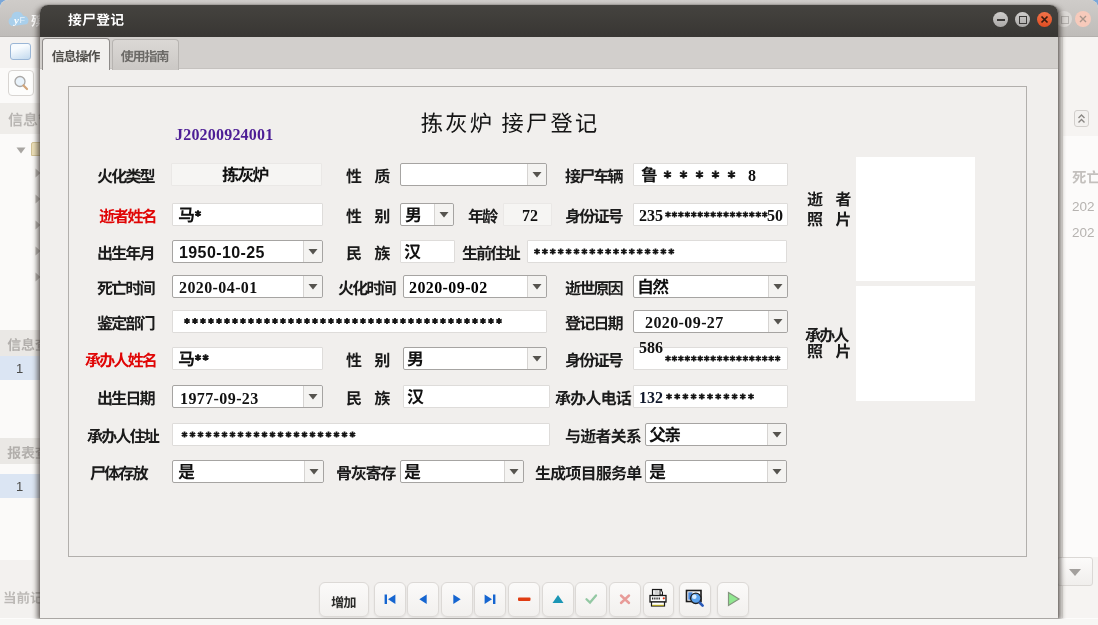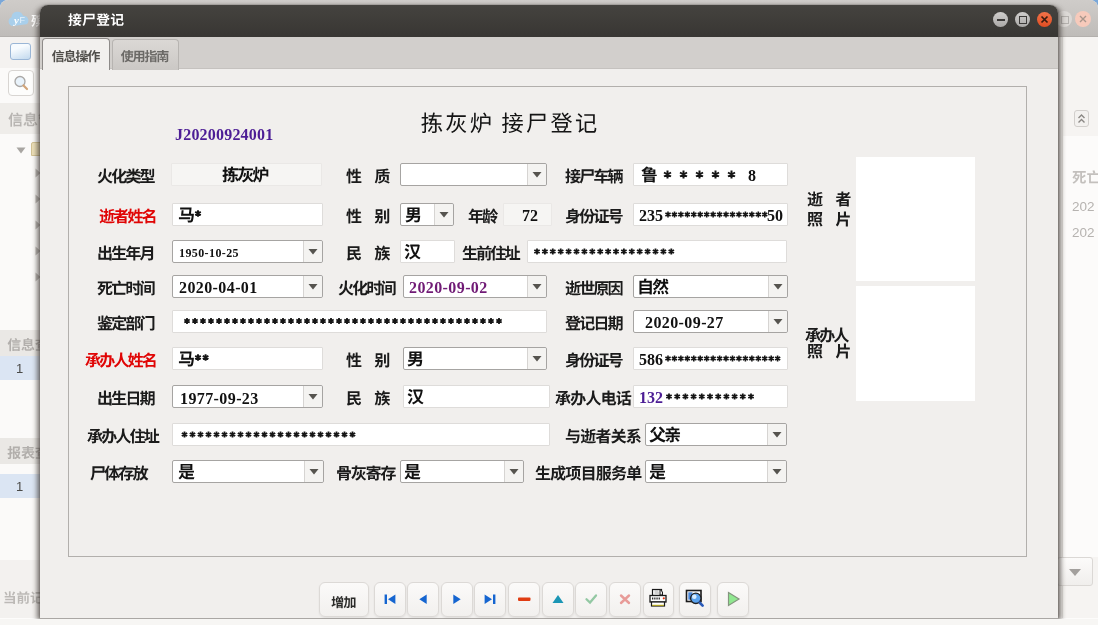--- a/index.html
+++ b/index.html
@@ -233,21 +233,21 @@
 <svg style="position:absolute;left:0;top:0;overflow:visible;z-index:12" width="1" height="1">
     <path d="M668.0 211.5L668.0 217.5M665.4 213.0L670.6 216.0M665.4 216.0L670.6 213.0M674.5 211.5L674.5 217.5M671.9 213.0L677.0 216.0M671.9 216.0L677.0 213.0M680.9 211.5L680.9 217.5M678.3 213.0L683.5 216.0M678.3 216.0L683.5 213.0M687.4 211.5L687.4 217.5M684.8 213.0L689.9 216.0M684.8 216.0L689.9 213.0M693.8 211.5L693.8 217.5M691.2 213.0L696.4 216.0M691.2 216.0L696.4 213.0M700.2 211.5L700.2 217.5M697.7 213.0L702.8 216.0M697.7 216.0L702.8 213.0M706.7 211.5L706.7 217.5M704.1 213.0L709.3 216.0M704.1 216.0L709.3 213.0M713.1 211.5L713.1 217.5M710.6 213.0L715.7 216.0M710.6 216.0L715.7 213.0M719.6 211.5L719.6 217.5M717.0 213.0L722.2 216.0M717.0 216.0L722.2 213.0M726.0 211.5L726.0 217.5M723.5 213.0L728.6 216.0M723.5 216.0L728.6 213.0M732.5 211.5L732.5 217.5M729.9 213.0L735.1 216.0M729.9 216.0L735.1 213.0M739.0 211.5L739.0 217.5M736.4 213.0L741.5 216.0M736.4 216.0L741.5 213.0M745.4 211.5L745.4 217.5M742.8 213.0L748.0 216.0M742.8 216.0L748.0 213.0M751.9 211.5L751.9 217.5M749.3 213.0L754.4 216.0M749.3 216.0L754.4 213.0M758.3 211.5L758.3 217.5M755.7 213.0L760.9 216.0M755.7 216.0L760.9 213.0M764.8 211.5L764.8 217.5M762.2 213.0L767.3 216.0M762.2 216.0L767.3 213.0" stroke="#151515" stroke-width="1.6" stroke-linecap="butt" fill="none"></path>
   </svg>
 <div style="position:absolute;left:767px;top:208px;font-family:'Liberation Serif',serif;font-weight:700;font-size:16px;line-height:16px;color:#111;letter-spacing:0.0px;white-space:pre;z-index:12">50</div>
 <div style="position:absolute;left:172px;top:240px;width:151px;height:23px;background:#fff;border:1px solid #a6a4a2;border-radius:2px;box-sizing:border-box;z-index:11">
     <div style="position:absolute;right:0;top:0;width:18px;height:21px;background:#f4f3f1;border-left:1px solid #d6d4d2;border-radius:0 2px 2px 0"></div>
     <svg style="position:absolute;right:0;top:0" width="18" height="21">
       <path d="M4.5 7.9 L13.5 7.9 L9 13.4 Z" fill="#56544f"></path>
     </svg>
   </div>
-<div style="position:absolute;left:179px;top:245px;font-family:Liberation Serif, serif;font-weight:700;font-size:12px;line-height:16px;color:#111;letter-spacing:0.4px;white-space:pre;z-index:12">1950-10-25</div>
+<div style="position:absolute;left:179px;top:245px;font-family:Liberation Sans, sans-serif;font-weight:700;font-size:16px;line-height:16px;color:#111;letter-spacing:0.4px;white-space:pre;z-index:12">1950-10-25</div>
 <div style="position:absolute;left:400px;top:240px;width:55px;height:23px;background:#fff;border:1px solid #dedcda;border-radius:1px;box-sizing:border-box;z-index:11"></div>
 <svg style="position:absolute;left:404.0px;top:241.0px;overflow:visible;z-index:12" width="15" height="22" viewBox="0 -17.00 15 22.10">
     <path d="M1.4 -12.6C2.5 -12.1 3.9 -11.3 4.6 -10.7L5.7 -12.3C5.0 -12.9 3.6 -13.7 2.5 -14.1ZM0.6 -8.0C1.7 -7.5 3.2 -6.7 3.8 -6.2L4.9 -7.9C4.1 -8.4 2.7 -9.2 1.6 -9.6ZM1.0 -0.1 2.7 1.3C3.7 -0.3 4.7 -2.3 5.6 -4.1L4.2 -5.4C3.2 -3.5 1.9 -1.3 1.0 -0.1ZM6.2 -13.4V-11.4H7.5L6.6 -11.2C7.4 -8.1 8.4 -5.4 9.8 -3.3C8.5 -1.9 6.9 -0.9 5.0 -0.2C5.4 0.2 5.9 1.0 6.2 1.5C8.0 0.7 9.7 -0.3 11.1 -1.7C12.2 -0.4 13.6 0.7 15.3 1.4C15.6 1.0 16.2 0.2 16.6 -0.2C14.9 -0.9 13.5 -2.0 12.4 -3.2C14.1 -5.6 15.3 -8.8 15.8 -13.0L14.5 -13.4L14.2 -13.4ZM8.6 -11.4H13.7C13.2 -8.8 12.3 -6.6 11.2 -4.9C10.0 -6.8 9.1 -9.0 8.6 -11.4Z" fill="#111"></path>
   </svg>
 <div style="position:absolute;left:527px;top:240px;width:260px;height:23px;background:#fff;border:1px solid #dedcda;border-radius:1px;box-sizing:border-box;z-index:11"></div>
 <svg style="position:absolute;left:0;top:0;overflow:visible;z-index:12" width="1" height="1">
     <path d="M537.0 248.4L537.0 254.6M534.3 249.9L539.7 253.1M534.3 253.1L539.7 249.9M544.9 248.4L544.9 254.6M542.2 249.9L547.6 253.1M542.2 253.1L547.6 249.9M552.8 248.4L552.8 254.6M550.1 249.9L555.5 253.1M550.1 253.1L555.5 249.9M560.7 248.4L560.7 254.6M558.0 249.9L563.4 253.1M558.0 253.1L563.4 249.9M568.6 248.4L568.6 254.6M565.9 249.9L571.3 253.1M565.9 253.1L571.3 249.9M576.5 248.4L576.5 254.6M573.8 249.9L579.2 253.1M573.8 253.1L579.2 249.9M584.4 248.4L584.4 254.6M581.7 249.9L587.1 253.1M581.7 253.1L587.1 249.9M592.3 248.4L592.3 254.6M589.6 249.9L595.0 253.1M589.6 253.1L595.0 249.9M600.2 248.4L600.2 254.6M597.5 249.9L602.9 253.1M597.5 253.1L602.9 249.9M608.1 248.4L608.1 254.6M605.4 249.9L610.8 253.1M605.4 253.1L610.8 249.9M616.0 248.4L616.0 254.6M613.3 249.9L618.7 253.1M613.3 253.1L618.7 249.9M623.9 248.4L623.9 254.6M621.2 249.9L626.6 253.1M621.2 253.1L626.6 249.9M631.8 248.4L631.8 254.6M629.1 249.9L634.5 253.1M629.1 253.1L634.5 249.9M639.7 248.4L639.7 254.6M637.0 249.9L642.4 253.1M637.0 253.1L642.4 249.9M647.6 248.4L647.6 254.6M644.9 249.9L650.3 253.1M644.9 253.1L650.3 249.9M655.5 248.4L655.5 254.6M652.8 249.9L658.2 253.1M652.8 253.1L658.2 249.9M663.4 248.4L663.4 254.6M660.7 249.9L666.1 253.1M660.7 253.1L666.1 249.9M671.3 248.4L671.3 254.6M668.6 249.9L674.0 253.1M668.6 253.1L674.0 249.9" stroke="#151515" stroke-width="1.8" stroke-linecap="butt" fill="none"></path>
   </svg>
 <div style="position:absolute;left:172px;top:274.5px;width:151px;height:23px;background:#fff;border:1px solid #a6a4a2;border-radius:2px;box-sizing:border-box;z-index:11">
     <div style="position:absolute;right:0;top:0;width:18px;height:21px;background:#f4f3f1;border-left:1px solid #d6d4d2;border-radius:0 2px 2px 0"></div>
@@ -255,21 +255,21 @@
       <path d="M4.5 7.9 L13.5 7.9 L9 13.4 Z" fill="#56544f"></path>
     </svg>
   </div>
 <div style="position:absolute;left:179px;top:280.0px;font-family:'Liberation Serif',serif;font-weight:700;font-size:16px;line-height:16px;color:#111;letter-spacing:0.4px;white-space:pre;z-index:12">2020-04-01</div>
 <div style="position:absolute;left:403px;top:274.5px;width:144px;height:23px;background:#fff;border:1px solid #a6a4a2;border-radius:2px;box-sizing:border-box;z-index:11">
     <div style="position:absolute;right:0;top:0;width:18px;height:21px;background:#f4f3f1;border-left:1px solid #d6d4d2;border-radius:0 2px 2px 0"></div>
     <svg style="position:absolute;right:0;top:0" width="18" height="21">
       <path d="M4.5 7.9 L13.5 7.9 L9 13.4 Z" fill="#56544f"></path>
     </svg>
   </div>
-<div style="position:absolute;left:409px;top:280.0px;font-family:'Liberation Serif',serif;font-weight:700;font-size:16px;line-height:16px;color:#701a75;letter-spacing:0.4px;white-space:pre;z-index:12">2020-09-02</div>
+<div style="position:absolute;left:409px;top:280.0px;font-family:'Liberation Serif',serif;font-weight:700;font-size:16px;line-height:16px;color:#000000;letter-spacing:0.4px;white-space:pre;z-index:12">2020-09-02</div>
 <div style="position:absolute;left:633px;top:274.5px;width:155px;height:23px;background:#fff;border:1px solid #a6a4a2;border-radius:2px;box-sizing:border-box;z-index:11">
     <div style="position:absolute;right:0;top:0;width:18px;height:21px;background:#f4f3f1;border-left:1px solid #d6d4d2;border-radius:0 2px 2px 0"></div>
     <svg style="position:absolute;right:0;top:0" width="18" height="21">
       <path d="M4.5 7.9 L13.5 7.9 L9 13.4 Z" fill="#56544f"></path>
     </svg>
   </div>
 <svg style="position:absolute;left:637.0px;top:275.5px;overflow:visible;z-index:12" width="30" height="22" viewBox="0 -17.00 30 22.10">
     <path d="M4.5 -6.6H12.6V-4.9H4.5ZM4.5 -8.5V-10.3H12.6V-8.5ZM4.5 -3.0H12.6V-1.2H4.5ZM7.3 -14.5C7.2 -13.8 7.0 -13.0 6.8 -12.2H2.4V1.5H4.5V0.6H12.6V1.5H14.8V-12.2H8.9C9.2 -12.8 9.5 -13.5 9.7 -14.2Z M28.2 -13.4C28.8 -12.8 29.5 -11.7 29.8 -11.1L31.3 -12.0C31.0 -12.7 30.3 -13.6 29.7 -14.2ZM20.7 -1.9C20.9 -0.8 21.1 0.6 21.1 1.4L23.1 1.1C23.1 0.3 22.9 -1.1 22.6 -2.1ZM24.2 -1.9C24.6 -0.9 25.0 0.5 25.1 1.3L27.1 0.9C27.0 0.1 26.5 -1.2 26.1 -2.2ZM27.7 -2.0C28.4 -0.9 29.3 0.6 29.7 1.6L31.6 0.7C31.2 -0.2 30.3 -1.7 29.5 -2.7ZM17.8 -2.6C17.2 -1.4 16.4 -0.0 15.7 0.8L17.6 1.6C18.3 0.6 19.1 -0.8 19.7 -2.1ZM26.2 -14.2V-11.1H24.1C24.3 -11.6 24.4 -12.1 24.5 -12.6L23.2 -13.1L22.9 -13.0H20.8L21.3 -14.1L19.3 -14.6C18.7 -12.6 17.3 -10.2 15.6 -8.7C16.0 -8.4 16.6 -7.8 16.9 -7.4C18.1 -8.5 19.2 -9.9 20.0 -11.4H22.2C22.1 -10.9 21.9 -10.4 21.7 -10.0C21.3 -10.3 20.7 -10.6 20.2 -10.8L19.3 -9.6C19.9 -9.4 20.5 -9.0 21.1 -8.6C20.9 -8.2 20.6 -7.9 20.4 -7.6C19.9 -8.0 19.3 -8.3 18.8 -8.6L17.7 -7.6C18.2 -7.2 18.8 -6.8 19.3 -6.4C18.4 -5.5 17.3 -4.8 16.0 -4.3C16.5 -4.0 17.2 -3.2 17.5 -2.8C20.4 -4.0 22.7 -6.5 23.9 -10.4V-9.2H26.1C25.8 -7.3 24.8 -5.4 21.9 -3.9C22.4 -3.5 23.0 -2.9 23.3 -2.4C25.4 -3.5 26.6 -4.9 27.3 -6.4C28.0 -4.8 28.9 -3.5 30.3 -2.7C30.6 -3.2 31.2 -4.0 31.6 -4.4C29.9 -5.3 28.8 -7.0 28.2 -9.2H31.3V-11.1H28.1V-14.2Z" fill="#111"></path>
   </svg>
 <div style="position:absolute;left:172px;top:309.5px;width:375px;height:23px;background:#fff;border:1px solid #dedcda;border-radius:1px;box-sizing:border-box;z-index:11"></div>
@@ -293,37 +293,37 @@
 <div style="position:absolute;left:403px;top:347px;width:144px;height:23px;background:#fff;border:1px solid #a6a4a2;border-radius:2px;box-sizing:border-box;z-index:11">
     <div style="position:absolute;right:0;top:0;width:18px;height:21px;background:#f4f3f1;border-left:1px solid #d6d4d2;border-radius:0 2px 2px 0"></div>
     <svg style="position:absolute;right:0;top:0" width="18" height="21">
       <path d="M4.5 7.9 L13.5 7.9 L9 13.4 Z" fill="#56544f"></path>
     </svg>
   </div>
 <svg style="position:absolute;left:407.0px;top:348.0px;overflow:visible;z-index:12" width="15" height="22" viewBox="0 -17.00 15 22.10">
     <path d="M4.4 -9.2H7.4V-8.0H4.4ZM9.5 -9.2H12.5V-8.0H9.5ZM4.4 -11.9H7.4V-10.8H4.4ZM9.5 -11.9H12.5V-10.8H9.5ZM1.2 -5.1V-3.3H6.2C5.4 -1.9 3.8 -0.9 0.5 -0.3C0.9 0.2 1.4 1.0 1.5 1.5C5.8 0.6 7.7 -1.1 8.5 -3.3H13.0C12.8 -1.6 12.6 -0.7 12.2 -0.5C12.1 -0.3 11.8 -0.3 11.5 -0.3C11.1 -0.3 9.9 -0.3 8.9 -0.4C9.3 0.1 9.5 0.9 9.6 1.4C10.6 1.5 11.7 1.5 12.3 1.4C13.0 1.4 13.5 1.2 14.0 0.8C14.6 0.2 14.9 -1.2 15.2 -4.3C15.2 -4.6 15.2 -5.1 15.2 -5.1H9.0C9.1 -5.5 9.1 -5.9 9.2 -6.3H14.6V-13.6H2.3V-6.3H7.1C7.0 -5.9 6.9 -5.5 6.9 -5.1Z" fill="#111"></path>
   </svg>
 <div style="position:absolute;left:633px;top:347px;width:155px;height:23px;background:#fff;border:1px solid #dedcda;border-radius:1px;box-sizing:border-box;z-index:11"></div>
-<div style="position:absolute;left:639px;top:352px;font-family:'Liberation Serif',serif;font-weight:700;font-size:16px;line-height:16px;color:#111;letter-spacing:0.0px;white-space:pre;z-index:12">586</div>
+<div style="position:absolute;left:639px;top:340px;font-family:'Liberation Serif',serif;font-weight:700;font-size:16px;line-height:16px;color:#111;letter-spacing:0.0px;white-space:pre;z-index:12">586</div>
 <svg style="position:absolute;left:0;top:0;overflow:visible;z-index:12" width="1" height="1">
     <path d="M668.0 355.5L668.0 361.5M665.4 357.0L670.6 360.0M665.4 360.0L670.6 357.0M674.5 355.5L674.5 361.5M671.9 357.0L677.0 360.0M671.9 360.0L677.0 357.0M680.9 355.5L680.9 361.5M678.3 357.0L683.5 360.0M678.3 360.0L683.5 357.0M687.4 355.5L687.4 361.5M684.8 357.0L689.9 360.0M684.8 360.0L689.9 357.0M693.8 355.5L693.8 361.5M691.2 357.0L696.4 360.0M691.2 360.0L696.4 357.0M700.2 355.5L700.2 361.5M697.7 357.0L702.8 360.0M697.7 360.0L702.8 357.0M706.7 355.5L706.7 361.5M704.1 357.0L709.3 360.0M704.1 360.0L709.3 357.0M713.1 355.5L713.1 361.5M710.6 357.0L715.7 360.0M710.6 360.0L715.7 357.0M719.6 355.5L719.6 361.5M717.0 357.0L722.2 360.0M717.0 360.0L722.2 357.0M726.0 355.5L726.0 361.5M723.5 357.0L728.6 360.0M723.5 360.0L728.6 357.0M732.5 355.5L732.5 361.5M729.9 357.0L735.1 360.0M729.9 360.0L735.1 357.0M739.0 355.5L739.0 361.5M736.4 357.0L741.5 360.0M736.4 360.0L741.5 357.0M745.4 355.5L745.4 361.5M742.8 357.0L748.0 360.0M742.8 360.0L748.0 357.0M751.9 355.5L751.9 361.5M749.3 357.0L754.4 360.0M749.3 360.0L754.4 357.0M758.3 355.5L758.3 361.5M755.7 357.0L760.9 360.0M755.7 360.0L760.9 357.0M764.8 355.5L764.8 361.5M762.2 357.0L767.3 360.0M762.2 360.0L767.3 357.0M771.2 355.5L771.2 361.5M768.6 357.0L773.8 360.0M768.6 360.0L773.8 357.0M777.6 355.5L777.6 361.5M775.1 357.0L780.2 360.0M775.1 360.0L780.2 357.0" stroke="#151515" stroke-width="1.6" stroke-linecap="butt" fill="none"></path>
   </svg>
 <div style="position:absolute;left:172px;top:385px;width:151px;height:23px;background:#fff;border:1px solid #a6a4a2;border-radius:2px;box-sizing:border-box;z-index:11">
     <div style="position:absolute;right:0;top:0;width:18px;height:21px;background:#f4f3f1;border-left:1px solid #d6d4d2;border-radius:0 2px 2px 0"></div>
     <svg style="position:absolute;right:0;top:0" width="18" height="21">
       <path d="M4.5 7.9 L13.5 7.9 L9 13.4 Z" fill="#56544f"></path>
     </svg>
   </div>
 <div style="position:absolute;left:180px;top:390.5px;font-family:'Liberation Serif',serif;font-weight:700;font-size:16px;line-height:16px;color:#111;letter-spacing:0.4px;white-space:pre;z-index:12">1977-09-23</div>
 <div style="position:absolute;left:403px;top:385px;width:147px;height:23px;background:#fff;border:1px solid #dedcda;border-radius:1px;box-sizing:border-box;z-index:11"></div>
 <svg style="position:absolute;left:407.0px;top:386.0px;overflow:visible;z-index:12" width="15" height="22" viewBox="0 -17.00 15 22.10">
     <path d="M1.4 -12.6C2.5 -12.1 3.9 -11.3 4.6 -10.7L5.7 -12.3C5.0 -12.9 3.6 -13.7 2.5 -14.1ZM0.6 -8.0C1.7 -7.5 3.2 -6.7 3.8 -6.2L4.9 -7.9C4.1 -8.4 2.7 -9.2 1.6 -9.6ZM1.0 -0.1 2.7 1.3C3.7 -0.3 4.7 -2.3 5.6 -4.1L4.2 -5.4C3.2 -3.5 1.9 -1.3 1.0 -0.1ZM6.2 -13.4V-11.4H7.5L6.6 -11.2C7.4 -8.1 8.4 -5.4 9.8 -3.3C8.5 -1.9 6.9 -0.9 5.0 -0.2C5.4 0.2 5.9 1.0 6.2 1.5C8.0 0.7 9.7 -0.3 11.1 -1.7C12.2 -0.4 13.6 0.7 15.3 1.4C15.6 1.0 16.2 0.2 16.6 -0.2C14.9 -0.9 13.5 -2.0 12.4 -3.2C14.1 -5.6 15.3 -8.8 15.8 -13.0L14.5 -13.4L14.2 -13.4ZM8.6 -11.4H13.7C13.2 -8.8 12.3 -6.6 11.2 -4.9C10.0 -6.8 9.1 -9.0 8.6 -11.4Z" fill="#111"></path>
   </svg>
 <div style="position:absolute;left:633px;top:385px;width:155px;height:23px;background:#fff;border:1px solid #dedcda;border-radius:1px;box-sizing:border-box;z-index:11"></div>
-<div style="position:absolute;left:639px;top:390px;font-family:'Liberation Serif',serif;font-weight:700;font-size:16px;line-height:16px;color:#4c1d95;letter-spacing:0.0px;white-space:pre;z-index:12">132</div>
+<div style="position:absolute;left:639px;top:390px;font-family:'Liberation Serif',serif;font-weight:700;font-size:16px;line-height:16px;color:#0f172a;letter-spacing:0.0px;white-space:pre;z-index:12">132</div>
 <svg style="position:absolute;left:0;top:0;overflow:visible;z-index:12" width="1" height="1">
     <path d="M669.0 393.4L669.0 399.6M666.3 394.9L671.7 398.1M666.3 398.1L671.7 394.9M677.2 393.4L677.2 399.6M674.5 394.9L679.9 398.1M674.5 398.1L679.9 394.9M685.4 393.4L685.4 399.6M682.7 394.9L688.1 398.1M682.7 398.1L688.1 394.9M693.6 393.4L693.6 399.6M690.9 394.9L696.3 398.1M690.9 398.1L696.3 394.9M701.8 393.4L701.8 399.6M699.1 394.9L704.5 398.1M699.1 398.1L704.5 394.9M710.0 393.4L710.0 399.6M707.3 394.9L712.7 398.1M707.3 398.1L712.7 394.9M718.2 393.4L718.2 399.6M715.5 394.9L720.9 398.1M715.5 398.1L720.9 394.9M726.4 393.4L726.4 399.6M723.7 394.9L729.1 398.1M723.7 398.1L729.1 394.9M734.6 393.4L734.6 399.6M731.9 394.9L737.3 398.1M731.9 398.1L737.3 394.9M742.8 393.4L742.8 399.6M740.1 394.9L745.5 398.1M740.1 398.1L745.5 394.9M751.0 393.4L751.0 399.6M748.3 394.9L753.7 398.1M748.3 398.1L753.7 394.9" stroke="#151515" stroke-width="1.8" stroke-linecap="butt" fill="none"></path>
   </svg>
 <div style="position:absolute;left:172px;top:423px;width:378px;height:23px;background:#fff;border:1px solid #dedcda;border-radius:1px;box-sizing:border-box;z-index:11"></div>
 <svg style="position:absolute;left:0;top:0;overflow:visible;z-index:12" width="1" height="1">
     <path d="M184.5 431.4L184.5 437.6M181.8 432.9L187.2 436.1M181.8 436.1L187.2 432.9M192.5 431.4L192.5 437.6M189.8 432.9L195.2 436.1M189.8 436.1L195.2 432.9M200.5 431.4L200.5 437.6M197.8 432.9L203.2 436.1M197.8 436.1L203.2 432.9M208.5 431.4L208.5 437.6M205.8 432.9L211.2 436.1M205.8 436.1L211.2 432.9M216.5 431.4L216.5 437.6M213.8 432.9L219.2 436.1M213.8 436.1L219.2 432.9M224.5 431.4L224.5 437.6M221.8 432.9L227.2 436.1M221.8 436.1L227.2 432.9M232.5 431.4L232.5 437.6M229.8 432.9L235.2 436.1M229.8 436.1L235.2 432.9M240.5 431.4L240.5 437.6M237.8 432.9L243.2 436.1M237.8 436.1L243.2 432.9M248.5 431.4L248.5 437.6M245.8 432.9L251.2 436.1M245.8 436.1L251.2 432.9M256.5 431.4L256.5 437.6M253.8 432.9L259.2 436.1M253.8 436.1L259.2 432.9M264.5 431.4L264.5 437.6M261.8 432.9L267.2 436.1M261.8 436.1L267.2 432.9M272.5 431.4L272.5 437.6M269.8 432.9L275.2 436.1M269.8 436.1L275.2 432.9M280.5 431.4L280.5 437.6M277.8 432.9L283.2 436.1M277.8 436.1L283.2 432.9M288.5 431.4L288.5 437.6M285.8 432.9L291.2 436.1M285.8 436.1L291.2 432.9M296.5 431.4L296.5 437.6M293.8 432.9L299.2 436.1M293.8 436.1L299.2 432.9M304.5 431.4L304.5 437.6M301.8 432.9L307.2 436.1M301.8 436.1L307.2 432.9M312.5 431.4L312.5 437.6M309.8 432.9L315.2 436.1M309.8 436.1L315.2 432.9M320.5 431.4L320.5 437.6M317.8 432.9L323.2 436.1M317.8 436.1L323.2 432.9M328.5 431.4L328.5 437.6M325.8 432.9L331.2 436.1M325.8 436.1L331.2 432.9M336.5 431.4L336.5 437.6M333.8 432.9L339.2 436.1M333.8 436.1L339.2 432.9M344.5 431.4L344.5 437.6M341.8 432.9L347.2 436.1M341.8 436.1L347.2 432.9M352.5 431.4L352.5 437.6M349.8 432.9L355.2 436.1M349.8 436.1L355.2 432.9" stroke="#151515" stroke-width="1.8" stroke-linecap="butt" fill="none"></path>
   </svg>
 <div style="position:absolute;left:645px;top:423px;width:142px;height:23px;background:#fff;border:1px solid #a6a4a2;border-radius:2px;box-sizing:border-box;z-index:11">
     <div style="position:absolute;right:0;top:0;width:18px;height:21px;background:#f4f3f1;border-left:1px solid #d6d4d2;border-radius:0 2px 2px 0"></div>
     <svg style="position:absolute;right:0;top:0" width="18" height="21">

